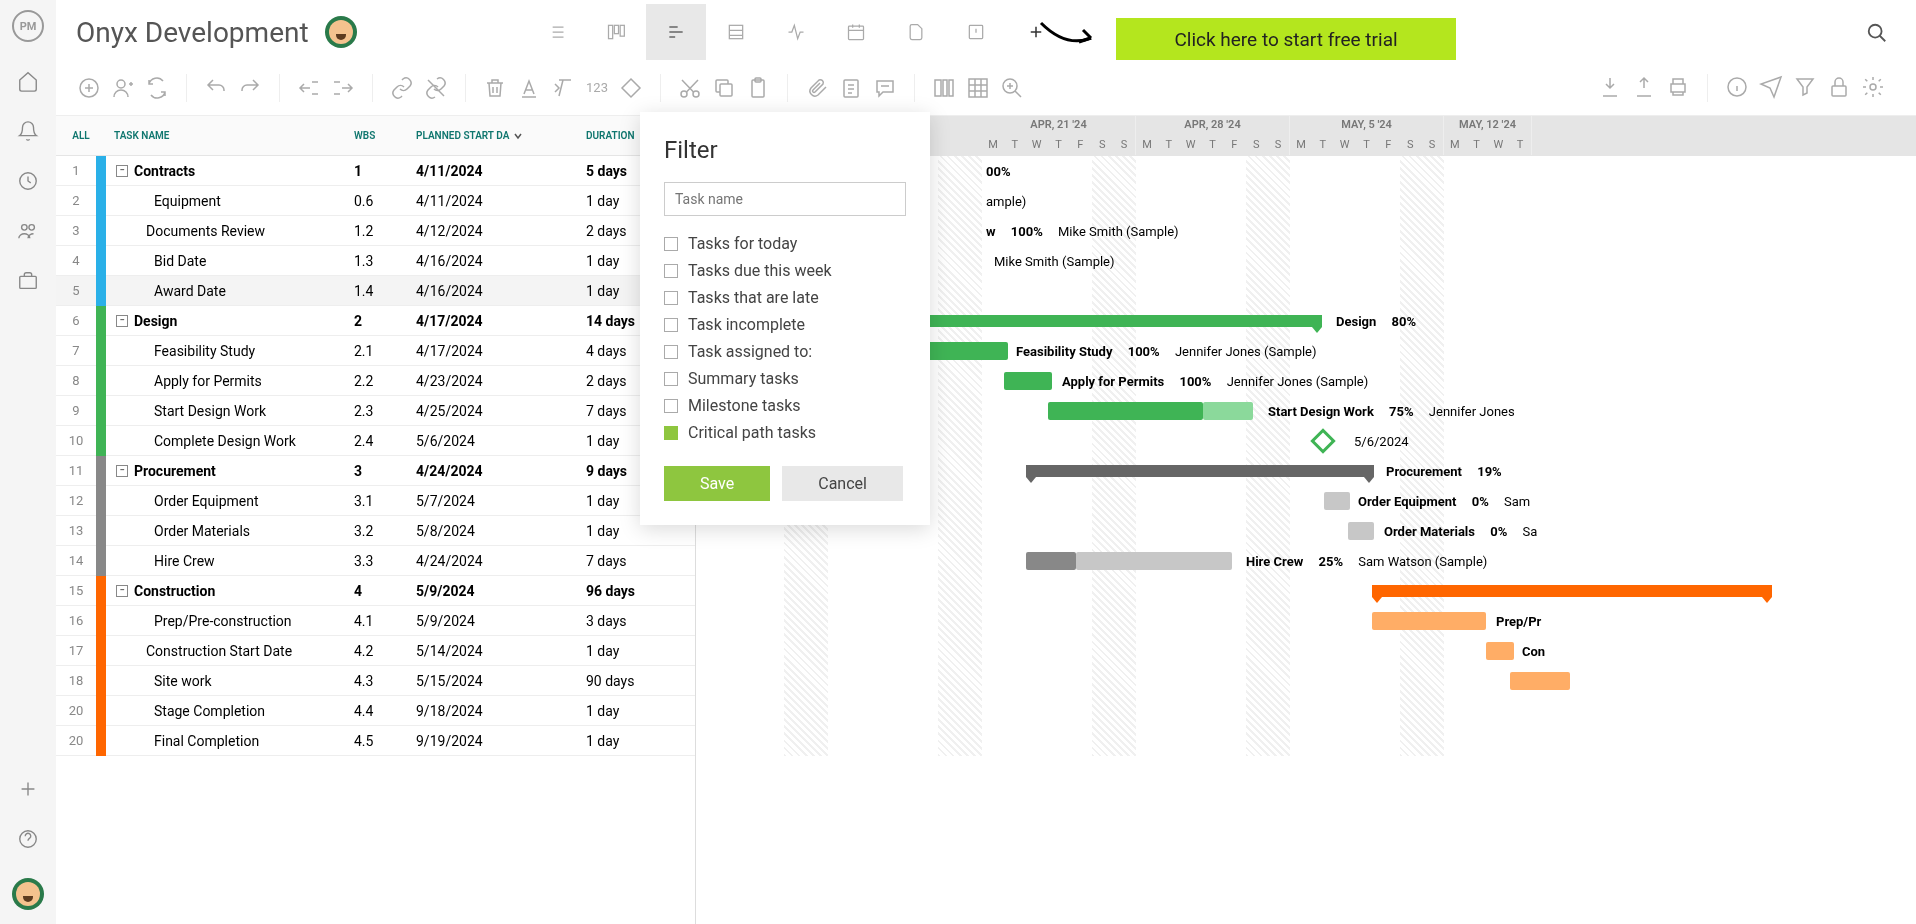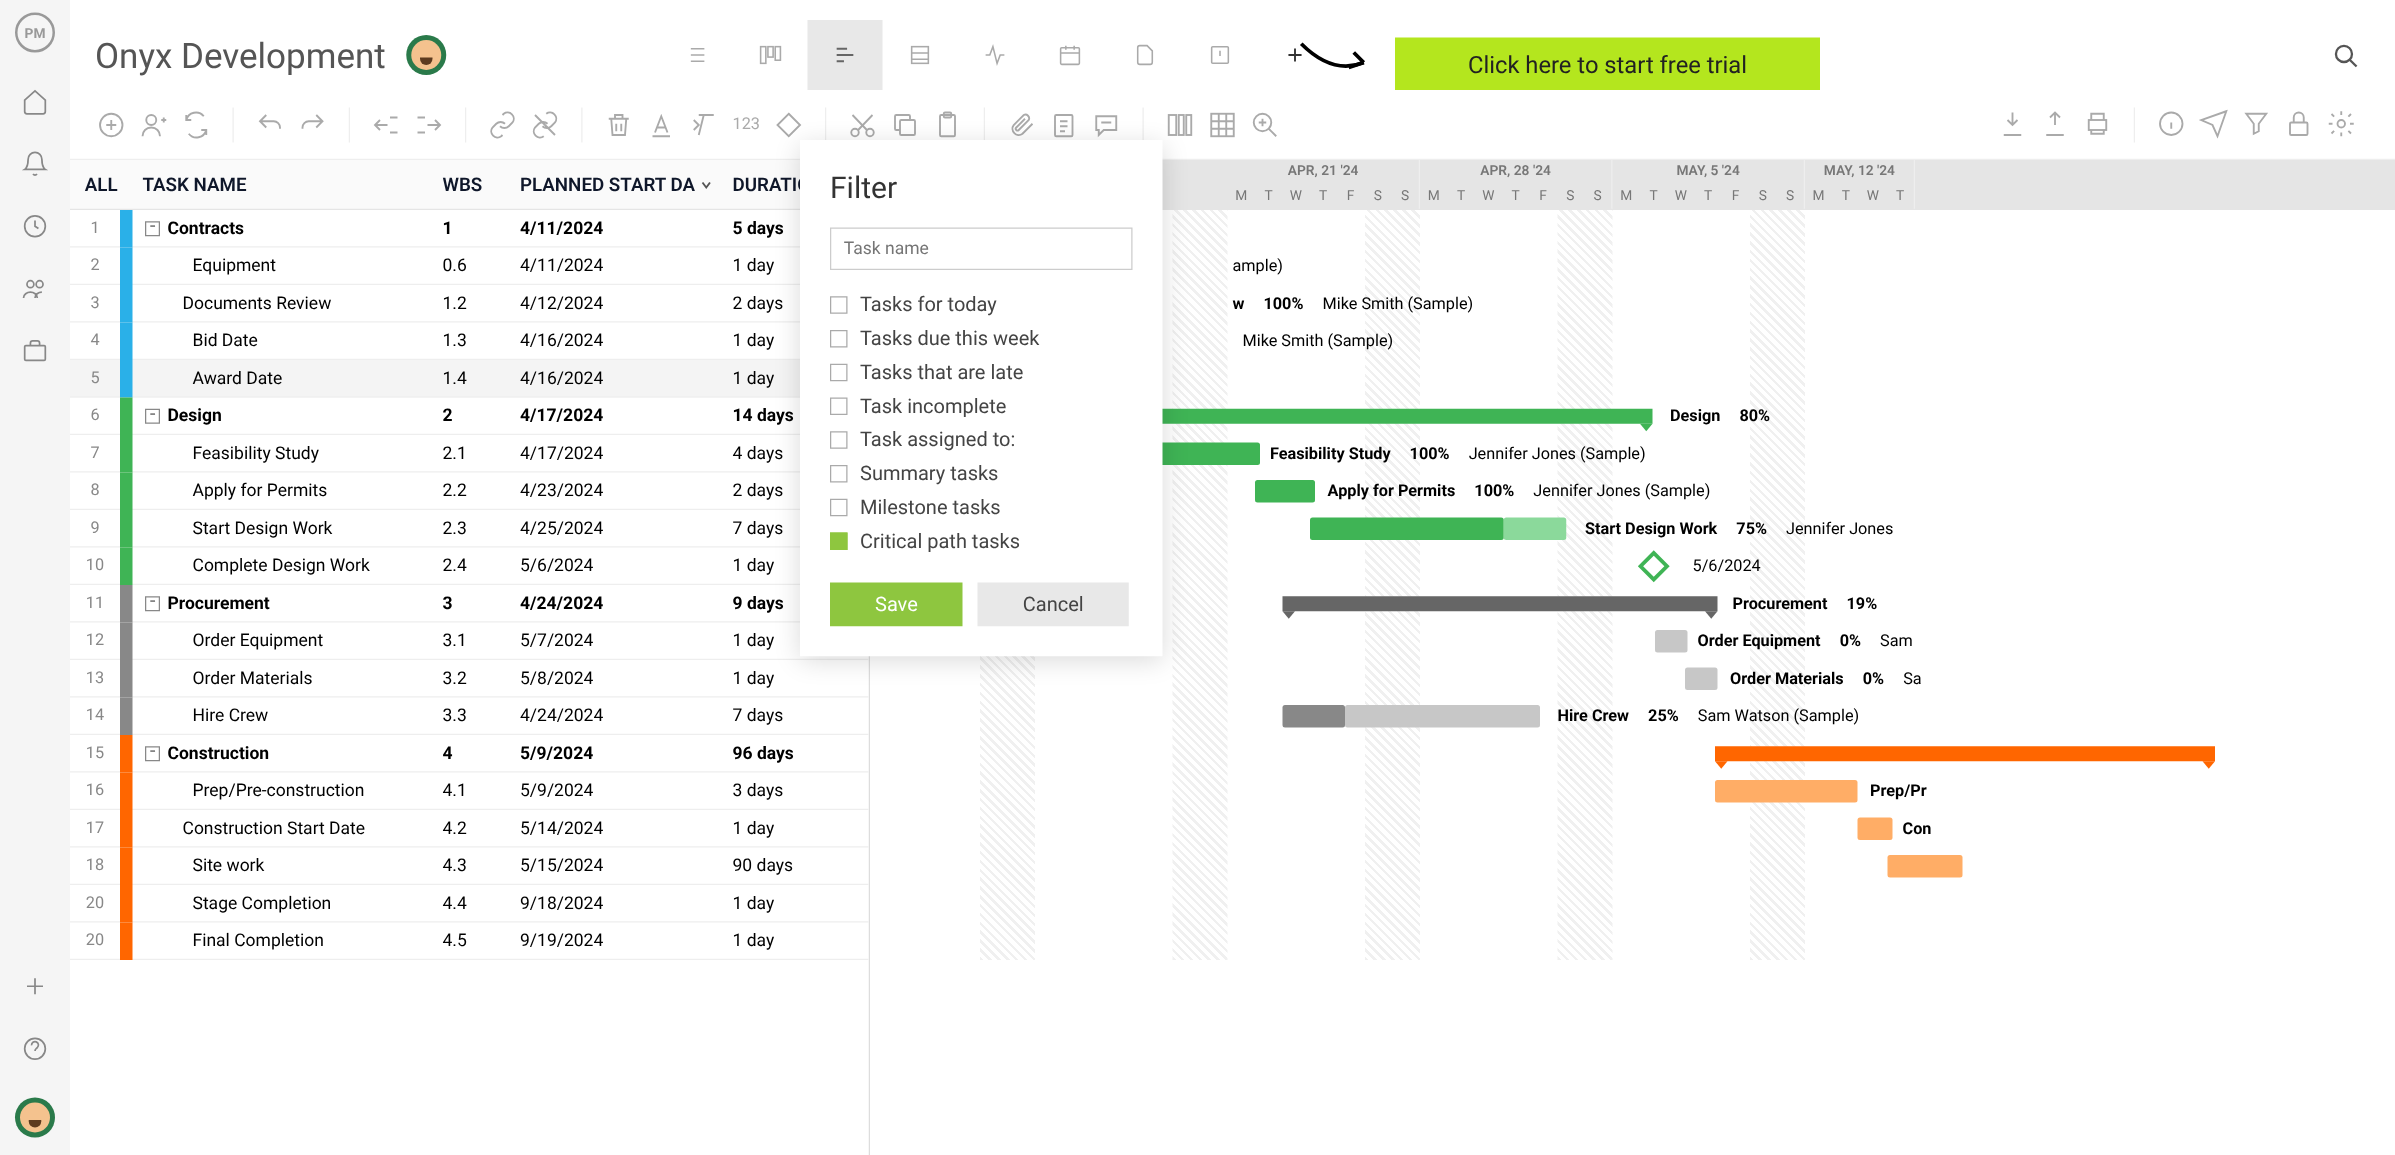--- a/index.html
+++ b/index.html
@@ -4,21 +4,21 @@
 <style>
 * { margin: 0; padding: 0; box-sizing: border-box; font-family: -apple-system, BlinkMacSystemFont, "Segoe UI", Roboto, sans-serif; }
 body { width: 1916px; height: 924px; overflow: hidden; background: #fff; position: relative; }
 
 .sidenav { position: absolute; left: 0; top: 0; width: 56px; height: 924px; background: #f5f5f5; display: flex; flex-direction: column; align-items: center; padding-top: 10px; gap: 28px; }
 .sidenav .logo { width: 32px; height: 32px; border: 2px solid #999; border-radius: 50%; display: flex; align-items: center; justify-content: center; font-size: 11px; font-weight: bold; color: #999; }
 .sidenav-icon { width: 22px; height: 22px; color: #888; cursor: pointer; }
 .sidenav-spacer { flex: 1; }
 .sidenav .avatar-small { width: 32px; height: 32px; border-radius: 50%; background: #2a7a4a; display: flex; align-items: center; justify-content: center; margin-bottom: 14px; }
 
-.main { position: absolute; left: 56px; top: 16px; width: 1860px; height: 800px; }
+.main { position: absolute; left: 56px; top: 4px; width: 1860px; height: 800px; }
 
 .header { height: 56px; display: flex; align-items: center; padding-left: 20px; position: relative; }
 .header h1 { font-size: 28px; color: #555; font-weight: 400; margin-right: 16px; }
 .header .avatar { width: 32px; height: 32px; border-radius: 50%; background: #2a7a4a; display: flex; align-items: center; justify-content: center; }
 .avatar-face { width: 24px; height: 24px; background: #f4c28e; border-radius: 50%; position: relative; }
 .avatar-face::before { content:''; position: absolute; width: 10px; height: 6px; background: #5d3b1f; top: 14px; left: 7px; border-radius: 0 0 5px 5px; }
 
 .viewtabs { position: absolute; left: 470px; top: 0; display: flex; height: 56px; }
 .viewtab { width: 60px; height: 56px; display: flex; align-items: center; justify-content: center; color: #aaa; cursor: pointer; }
 .viewtab.active { background: #e8e8e8; color: #666; }
@@ -28,21 +28,21 @@
 .search-top { position: absolute; right: 28px; top: 18px; color: #555; }
 
 .toolbar { height: 56px; border-bottom: 1px solid #eee; display: flex; align-items: center; padding-left: 20px; gap: 8px; }
 .tool-icon { width: 26px; height: 26px; color: #aaa; cursor: pointer; display: flex; align-items: center; justify-content: center; }
 .tool-sep { width: 1px; height: 28px; background: #eee; margin: 0 8px; }
 .toolbar-right { margin-left: auto; display: flex; gap: 8px; padding-right: 30px; }
 
 .content { display: flex; height: calc(924px - 112px); }
 
 .grid { width: 640px; border-right: 1px solid #ddd; overflow: hidden; }
-.grid-header { height: 40px; display: flex; align-items: center; background: #fafafa; border-bottom: 1px solid #e5e5e5; font-size: 15px; font-weight: 600; color: #0f172a; }
+.grid-header { height: 40px; display: flex; align-items: center; background: #fafafa; border-bottom: 1px solid #e5e5e5; font-size: 10px; font-weight: 600; color: #0f766e; }
 .col-all { width: 50px; text-align: center; }
 .col-name { width: 248px; padding-left: 8px; }
 .col-wbs { width: 62px; }
 .col-date { width: 170px; display: flex; align-items: center; gap: 4px; }
 .col-dur { width: 100px; }
 
 .grid-body .row { height: 30px; display: flex; align-items: center; border-bottom: 1px solid #eee; font-size: 14px; }
 .row.highlighted { background: #f4f4f4; }
 .row .num { width: 40px; text-align: center; color: #888; font-size: 13px; }
 .row .stripe { width: 10px; height: 30px; }
@@ -645,20 +645,25 @@
               <div class="gantt-day">T</div>
             </div>
           </div>
         </div>
       <div class="gantt-body" id="gantt-body" style="height: 600px;">
         <div class="weekend" style="left:88px"></div>
         <div class="weekend" style="left:242px"></div>
         <div class="weekend" style="left:396px"></div>
         <div class="weekend" style="left:550px"></div>
         <div class="weekend" style="left:704px"></div>
+      <div class="gantt-row" style="top: 0px; position: absolute; left: 0px; right: 0px;">
+            <div class="bar-label" style="left:290px">
+              <b>00%</b>
+            </div>
+          </div>
           <div class="gantt-row" style="top: 30px; position: absolute; left: 0px; right: 0px;">
             <div class="bar-label" style="left:290px">ample)</div>
           </div>
           <div class="gantt-row" style="top: 60px; position: absolute; left: 0px; right: 0px;">
             <div class="bar-label" style="left:290px"><b>w</b>&nbsp;<b>100%</b>&nbsp;<span>Mike Smith (Sample)</span></div>
           </div>
           <div class="gantt-row" style="top: 90px; position: absolute; left: 0px; right: 0px;">
             <div class="bar-label" style="left:298px">Mike Smith (Sample)</div>
           </div>
           <div class="gantt-row" style="top: 150px; position: absolute; left: 0px; right: 0px;">

